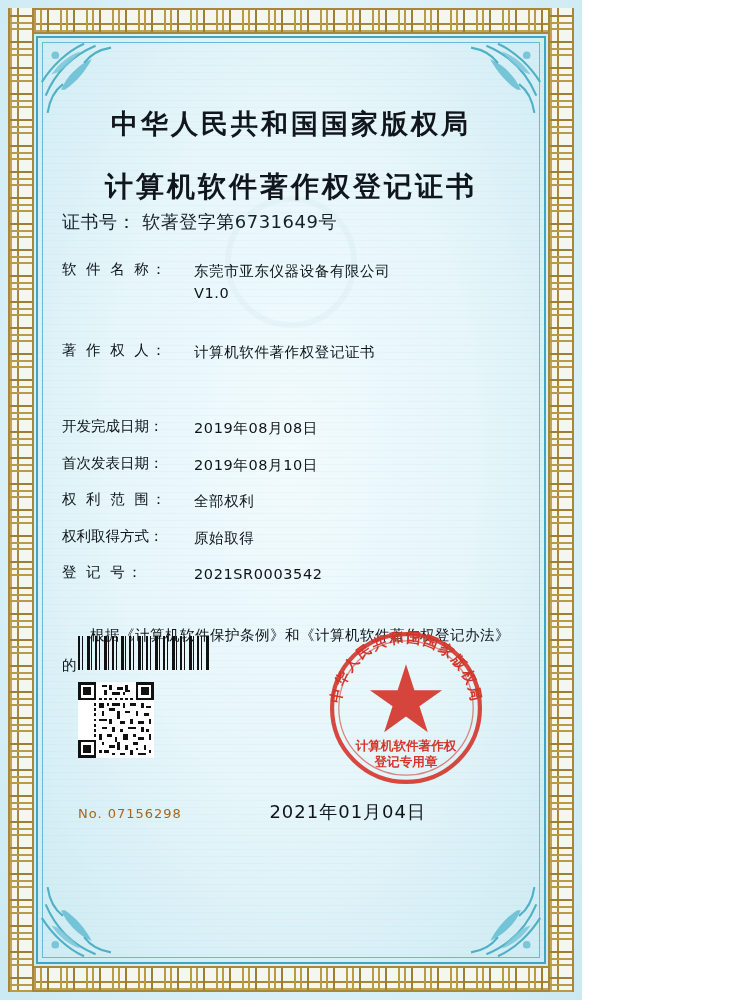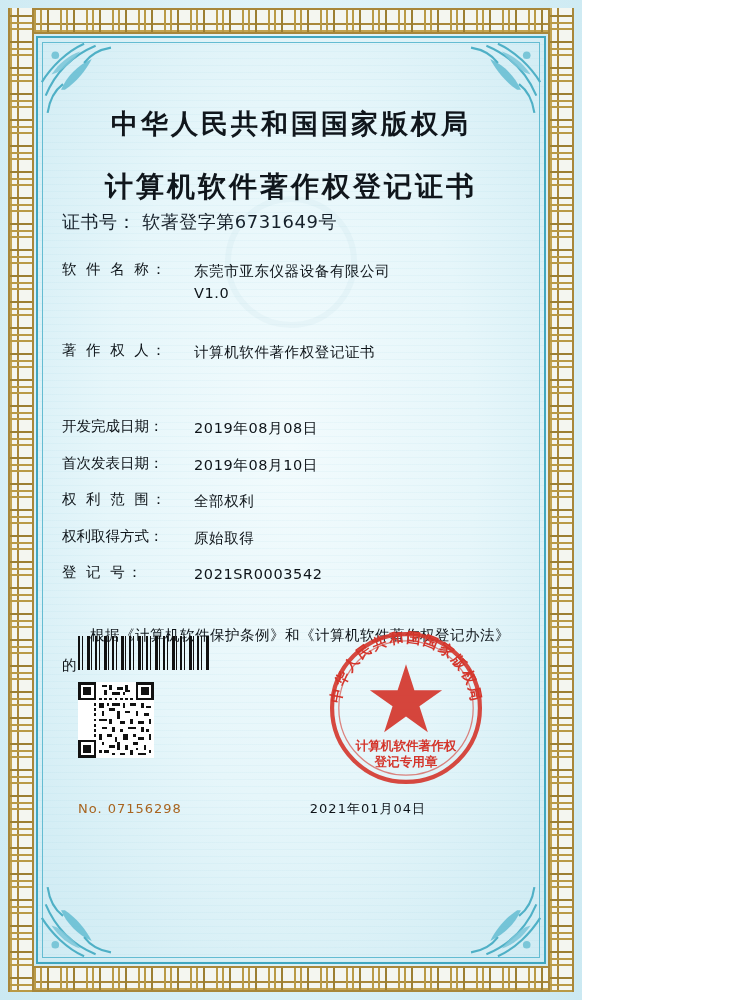--- a/index.html
+++ b/index.html
@@ -230,21 +230,21 @@
     align-items: baseline;
     font-family: "DejaVu Sans", "Liberation Sans", sans-serif;
     gap: 20px;
   }
   .serial {
     font-size: 13px;
     color: #a8641f;
     letter-spacing: 1px;
   }
   .issue-date {
-    font-size: 13px;
+    font-size: 18px;
     color: #0e1419;
     letter-spacing: 1px;
     margin-right: 78px;
   }
 </style>
 </head>
 <body>
 
 <div class="certificate">
 

